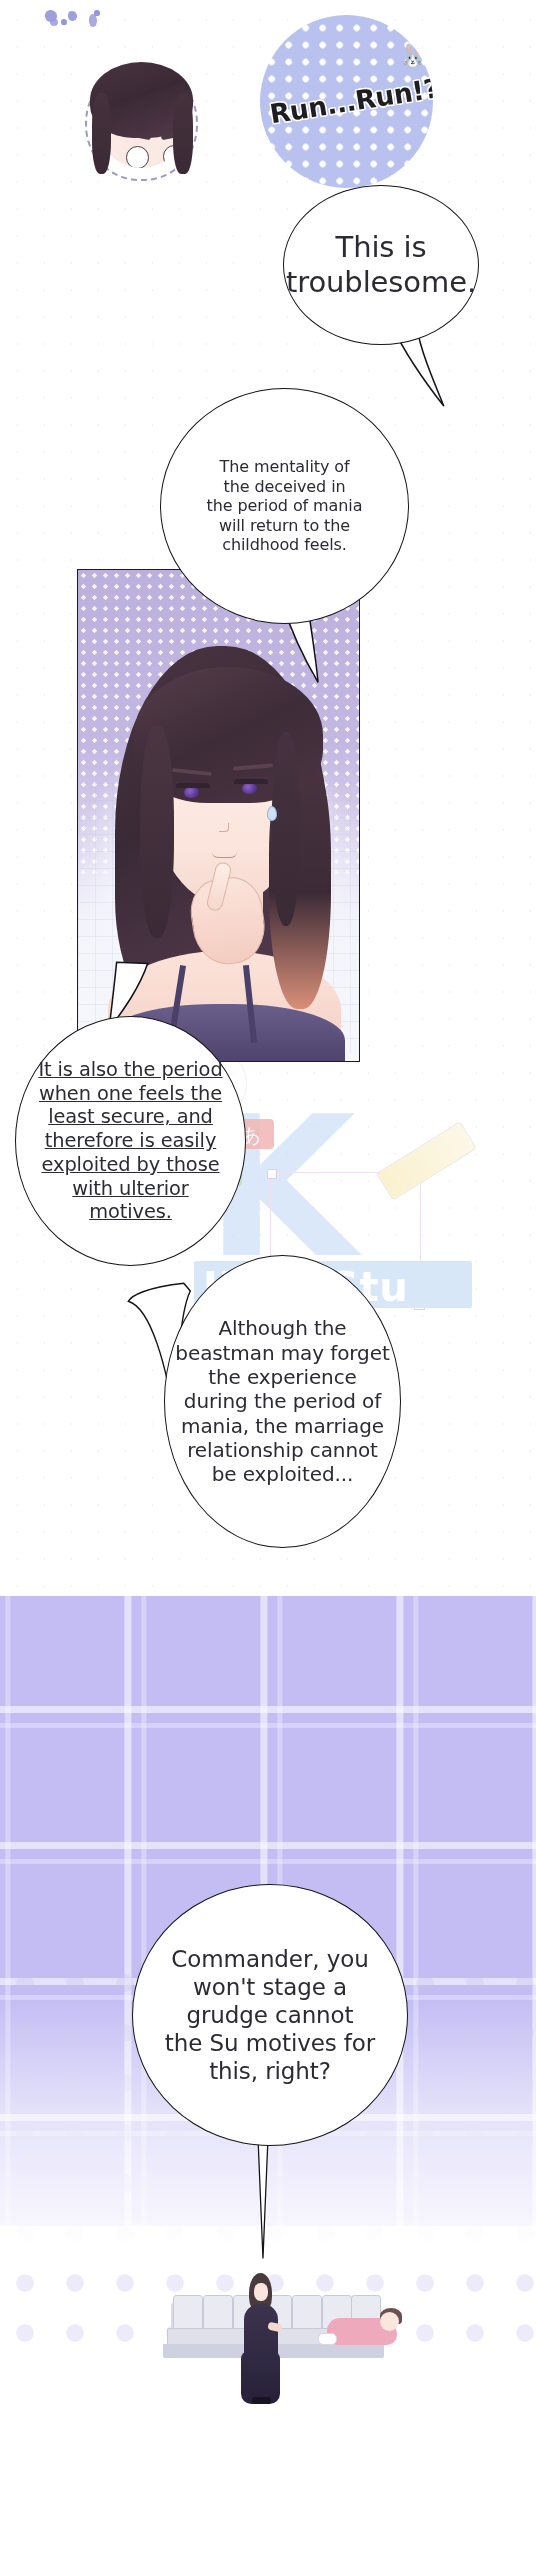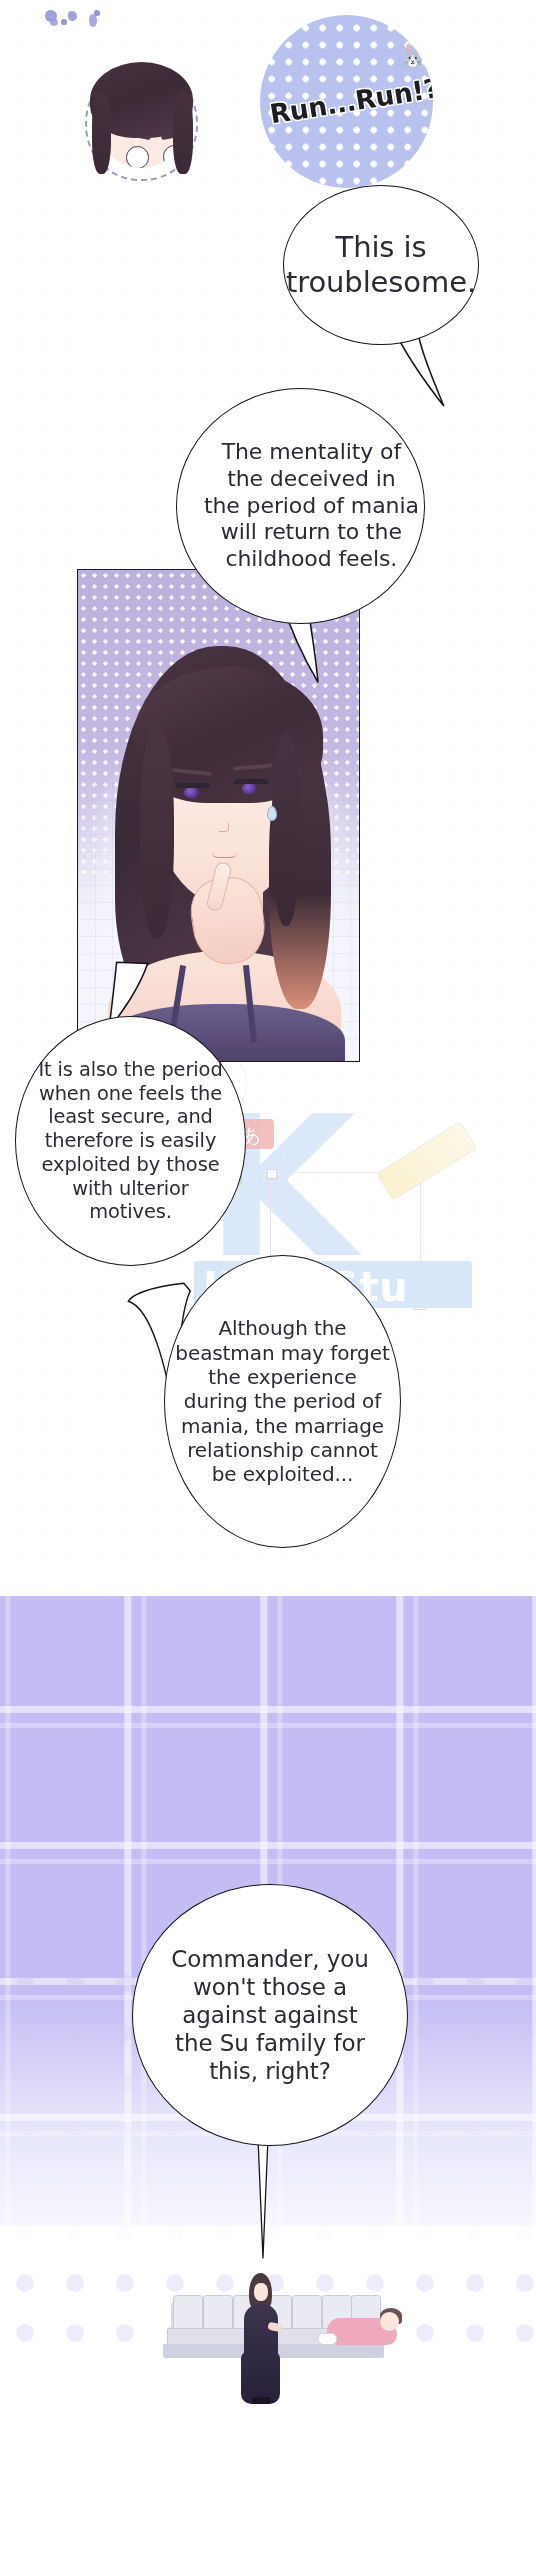--- a/index.html
+++ b/index.html
@@ -117,22 +117,22 @@
   .bubble .txt{
     padding:0 5.2px;
     line-height:1.22;
     font-weight:500;
     letter-spacing:-0.1px;
   }
   .tail{position:absolute;z-index:5;}
   .tail svg{display:block;overflow:visible;}
 
   #b-trouble{left:283px;top:185px;width:194px;height:158px;font-size:29px;}
-  #b-mentality{left:176px;top:388px;width:247px;height:234px;font-size:22px;justify-content:flex-end;}
-  #b-secure{left:15px;top:1016px;width:229px;height:248px;font-size:19.4px;}
+  #b-mentality{left:160px;top:388px;width:247px;height:234px;font-size:16px;}
+  #b-secure{left:15px;top:1016px;width:229px;height:248px;font-size:19.4px;text-decoration:underline;}
   #b-although{left:164px;top:1255px;width:235px;height:291px;font-size:20px;}
 
   
   #art-panel{
     position:absolute;left:77px;top:569px;width:281px;height:491px;
     border:1.9px solid #1b1b28;
     overflow:hidden;
     background:#f4f3fb;
     z-index:3;
   }
@@ -490,23 +490,23 @@
 
   <div class="panel" id="panel2">
     <div class="plaid"></div>
     <div class="soft-dots"></div>
     <div class="fadeout"></div>
   </div>
 
   <div class="bubble" id="b-commander">
     <div class="txt">
       <span>Commander, you</span><br>
-      <span>won't those a</span><br>
-      <span>against against</span><br>
-      <span>the Su family for</span><br>
+      <span>won't stage a</span><br>
+      <span>grudge cannot</span><br>
+      <span>the Su motives for</span><br>
       <span>this, right?</span>
     </div>
   </div>
   <div class="tail" id="tail-commander">
     <svg width="52" height="129" viewBox="0 0 80 200">
       <path d="M18 2 L 26 196 L 34 4 Z" fill="#ffffff" stroke="#141419" stroke-width="2"></path>
     </svg>
   </div>
 
   <div id="sofa-scene">

